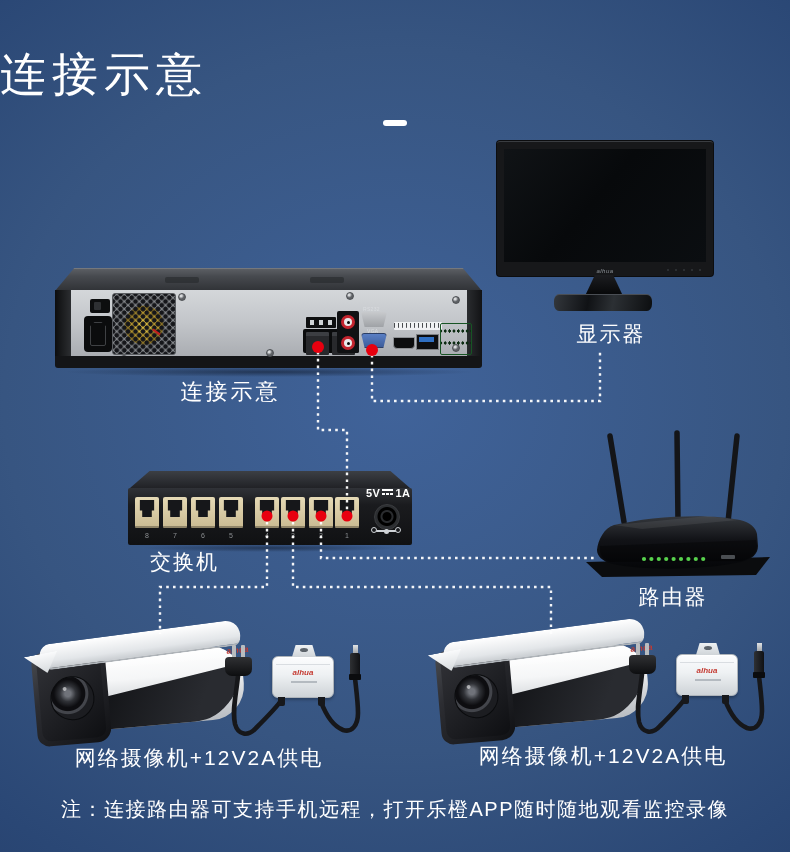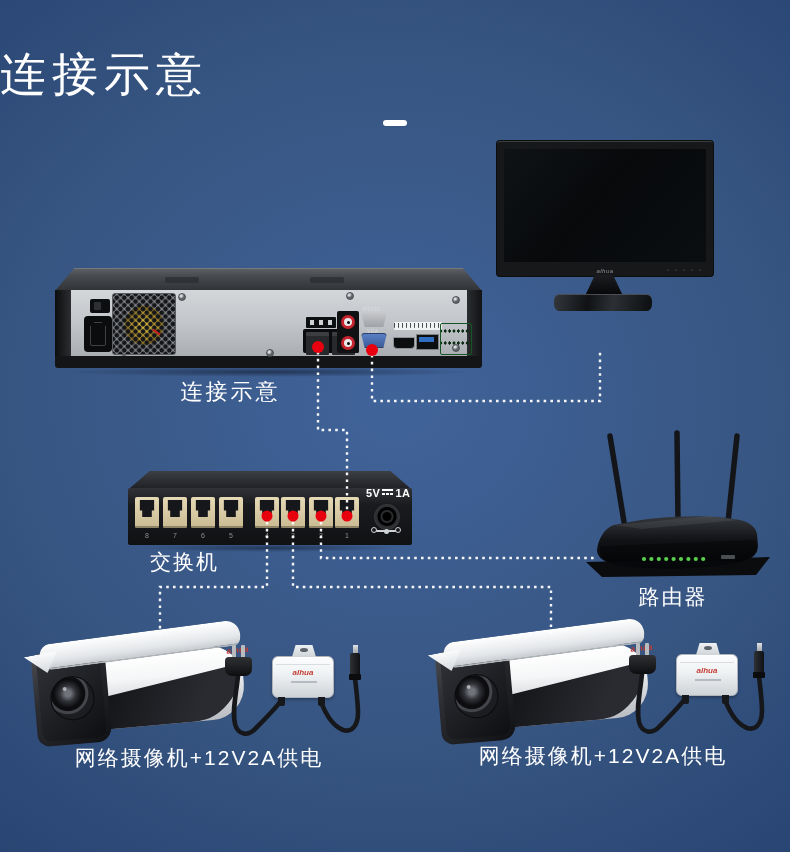--- a/index.html
+++ b/index.html
@@ -135,20 +135,21 @@
   <div class="abs title">连接示意</div>
   <div class="abs title-dash"></div>
 
   <div class="abs monitor">
     <div class="mon-screen"></div>
     <div class="mon-logo">alhua</div>
     <div class="mon-btns"></div>
   </div>
   <div class="abs mon-neck"></div>
   <div class="abs mon-base"></div>
+  <div class="abs dev-label monitor-label">显示器</div>
 
   <div class="abs nvr-top">
     <div class="nvr-slot" style="left:110px;"></div>
     <div class="nvr-slot" style="left:255px;"></div>
   </div>
   <div class="abs nvr-mid">
     <div class="nvr-edge-l"></div>
     <div class="nvr-face"></div>
     <div class="nvr-edge-r"></div>
   </div>
@@ -329,14 +330,15 @@
     <g fill="#e8000f">
       <circle cx="318" cy="347" r="6"></circle>
       <circle cx="372" cy="350" r="6"></circle>
       <circle cx="267" cy="516" r="5.5"></circle>
       <circle cx="293" cy="516" r="5.5"></circle>
       <circle cx="321" cy="516" r="5.5"></circle>
       <circle cx="347" cy="516" r="5.5"></circle>
     </g>
   </svg>
 
+  <div class="abs note">注：连接路由器可支持手机远程，打开乐橙APP随时随地观看监控录像</div>
 
 </div>
 
 </body></html>

